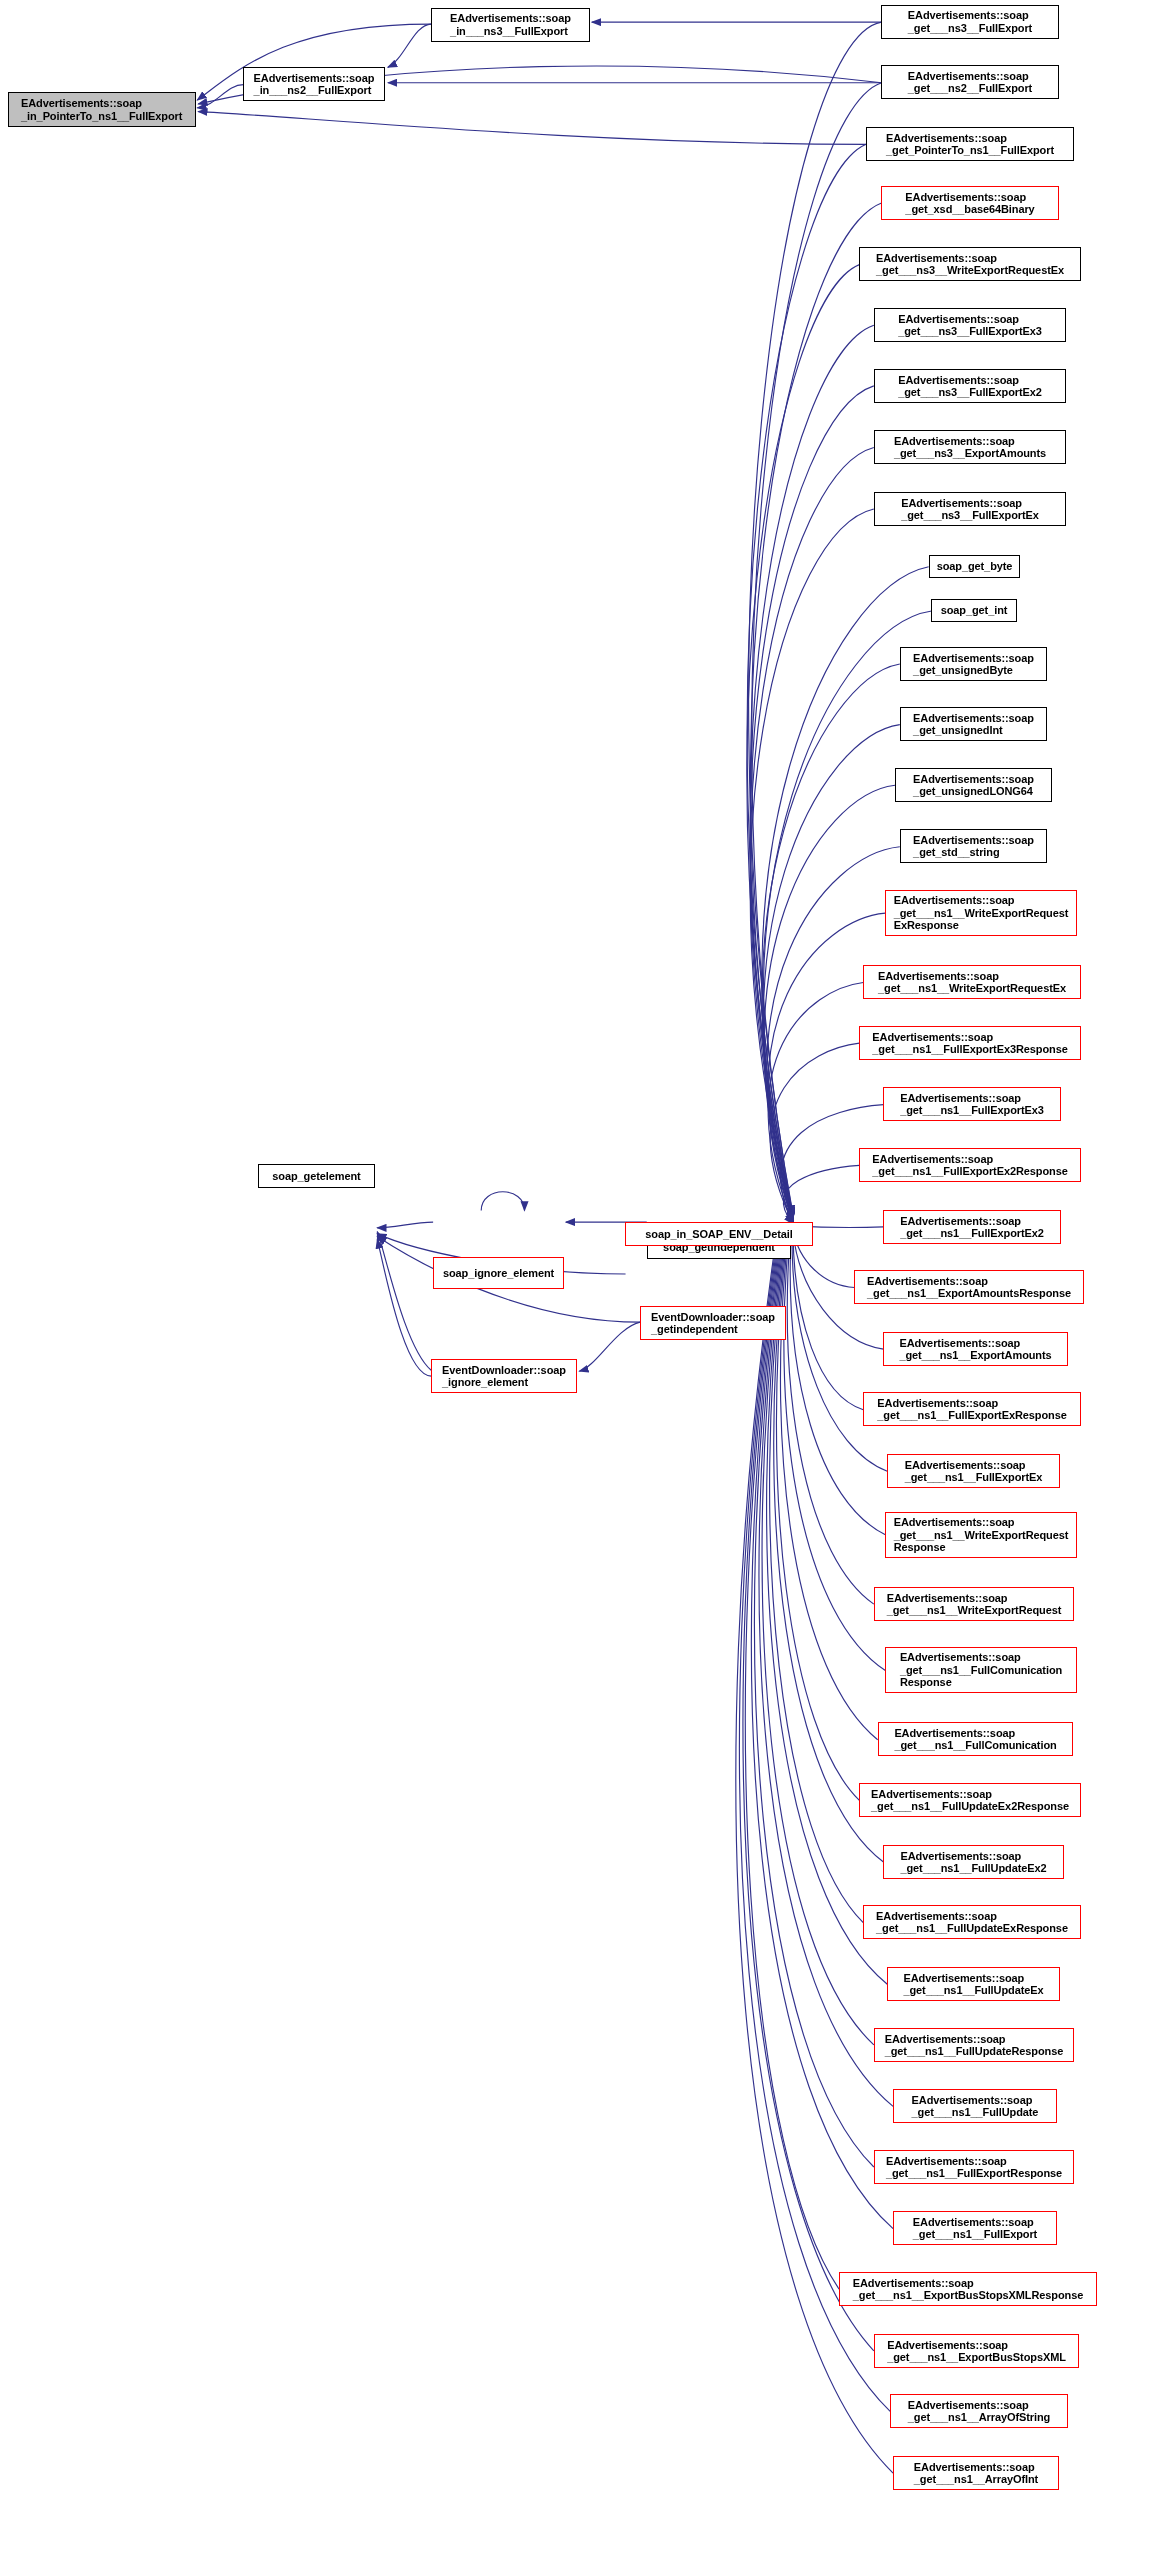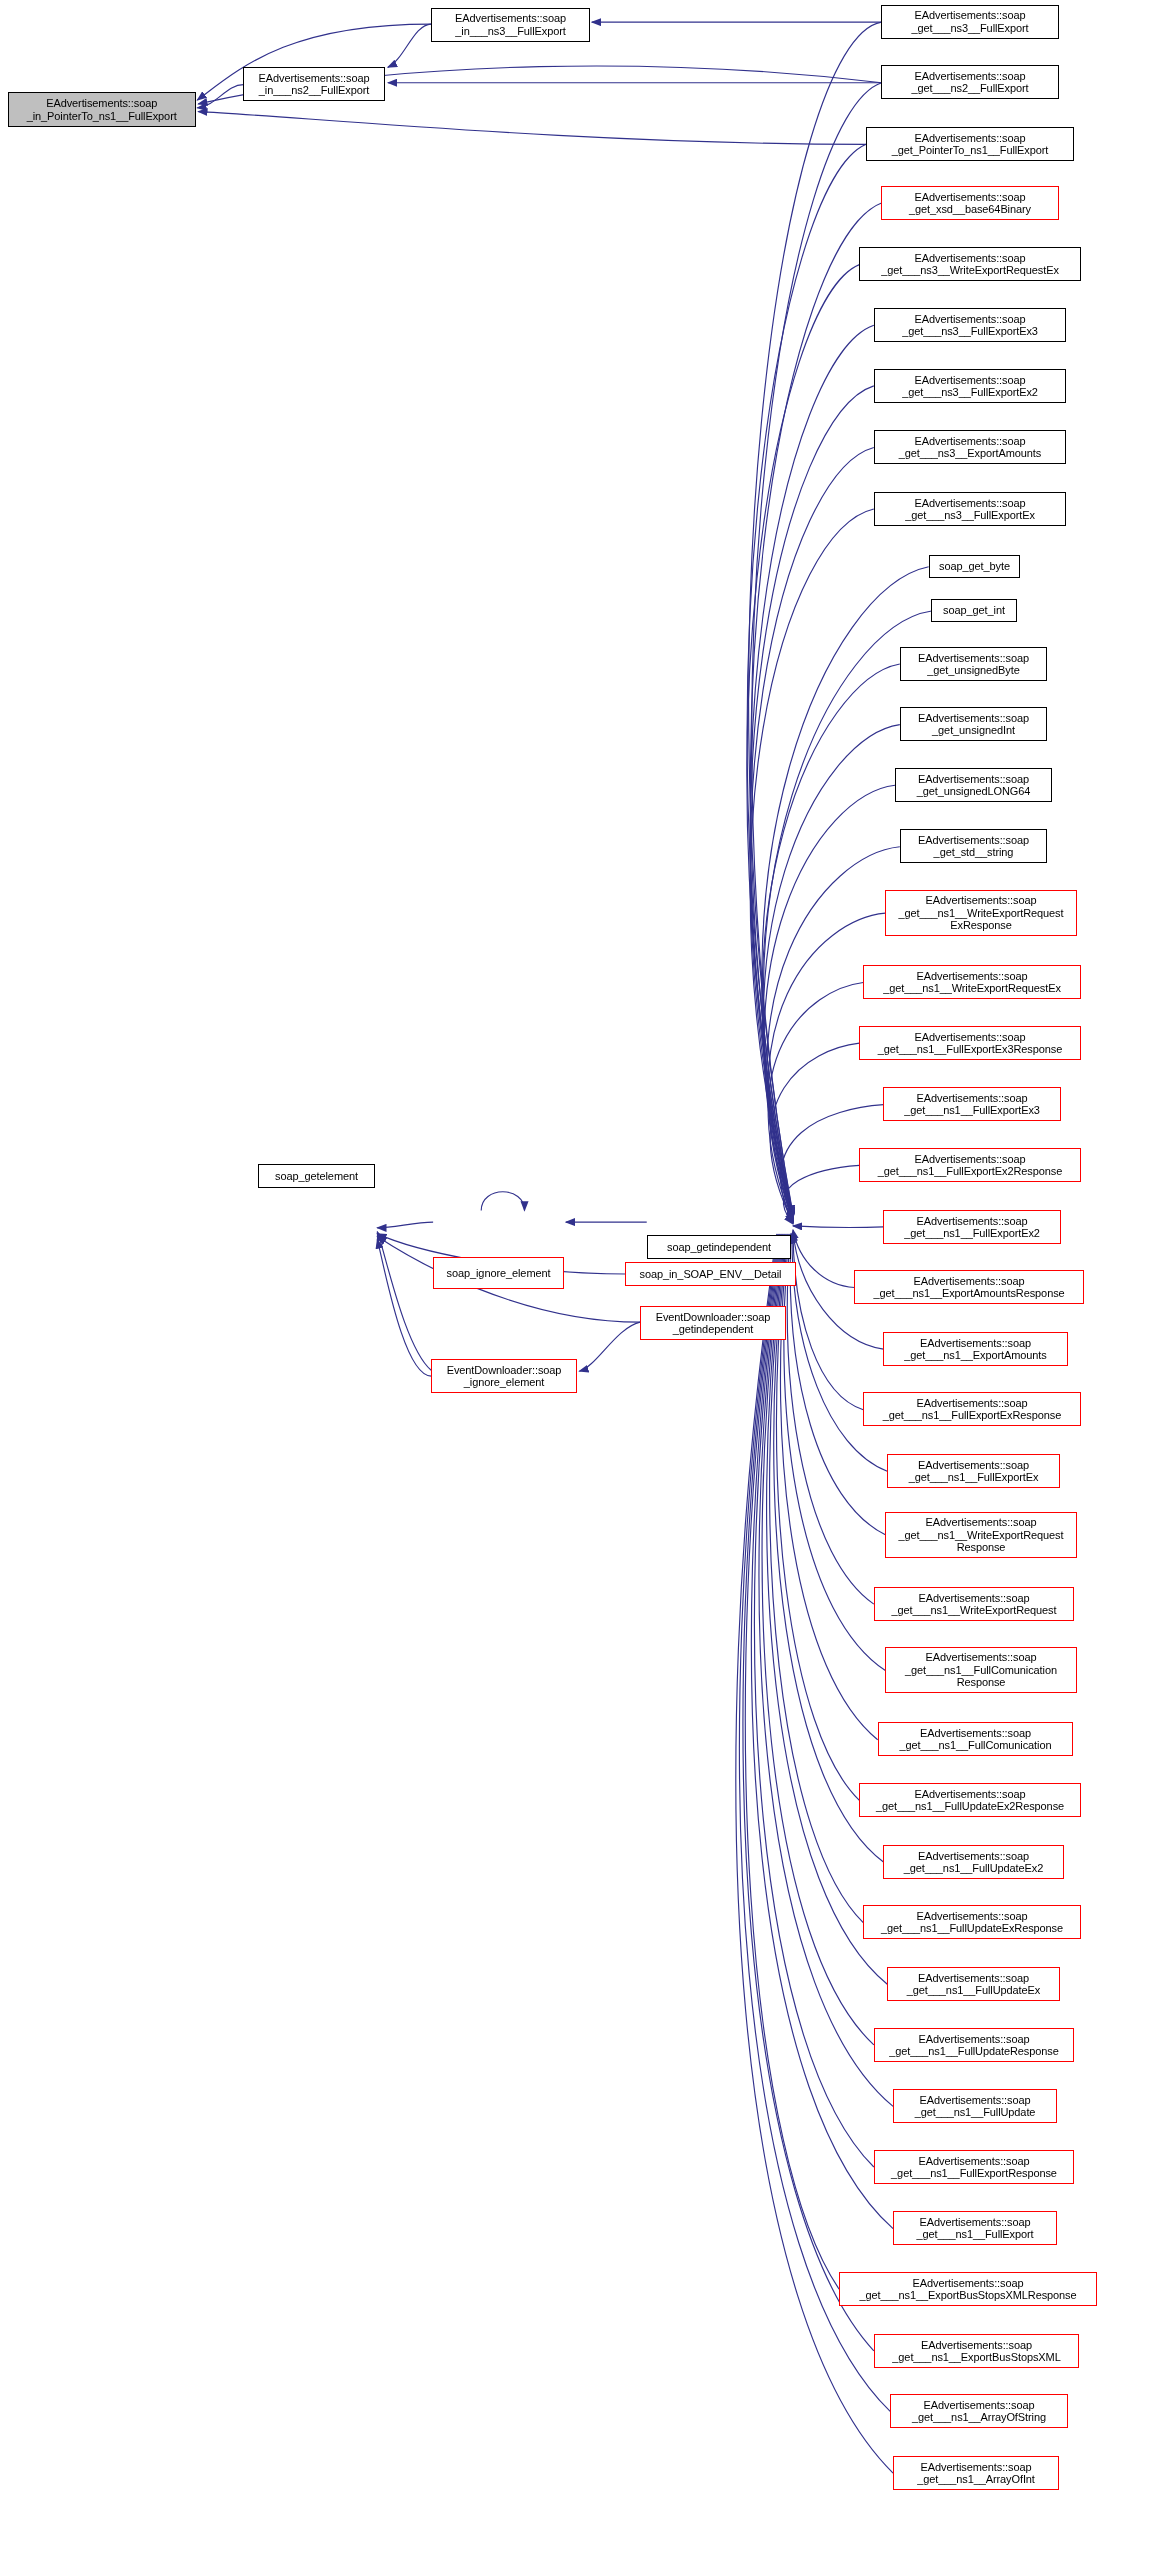--- a/index.html
+++ b/index.html
@@ -24,27 +24,28 @@
     pointer-events: none;
   }
   .node {
     position: absolute;
     box-sizing: border-box;
     border: 1px solid #ff0000;
     background: #ffffff;
     color: #000000;
     font-size: 11px;
     line-height: 12.5px;
-    text-align: center;
+    text-align: left;
     display: flex;
     align-items: center;
     justify-content: center;
     white-space: pre-line;
     padding: 1px 2px;
     letter-spacing: -0.1px;
+    font-weight: bold;
   }
   .node.black {
     border-color: #000000;
   }
   .node.root {
     background: #bfbfbf;
     border-color: #000000;
   }
 </style>
 </head>
@@ -220,21 +221,21 @@
 _get___ns1__ExportBusStopsXMLResponse</div>
       <div class="node" style="left: 874px; top: 2334px; width: 205px; height: 34px;">EAdvertisements::soap
 _get___ns1__ExportBusStopsXML</div>
       <div class="node" style="left: 890px; top: 2394px; width: 178px; height: 34px;">EAdvertisements::soap
 _get___ns1__ArrayOfString</div>
       <div class="node" style="left: 893px; top: 2456px; width: 166px; height: 34px;">EAdvertisements::soap
 _get___ns1__ArrayOfInt</div>
       <div class="node black" style="left: 258px; top: 1164px; width: 117px; height: 24px;">soap_getelement</div>
       <div class="node" style="left: 433px; top: 1257px; width: 131px; height: 32px;">soap_ignore_element</div>
       <div class="node black" style="left: 647px; top: 1211px; width: 144px; height: 24px; margin-top: 24px;">soap_getindependent</div>
-      <div class="node" style="left: 625px; top: 1262px; width: 171px; height: 24px;">soap_in_SOAP_ENV__Detail</div>
+      <div class="node" style="left: 625px; top: 1222px; width: 188px; height: 24px;">soap_in_SOAP_ENV__Detail</div>
       <div class="node" style="left: 640px; top: 1306px; width: 146px; height: 34px;">EventDownloader::soap
 _getindependent</div>
       <div class="node" style="left: 431px; top: 1359px; width: 146px; height: 34px;">EventDownloader::soap
 _ignore_element</div>
     </div>
 
 </div>
 
 
 </body></html>

